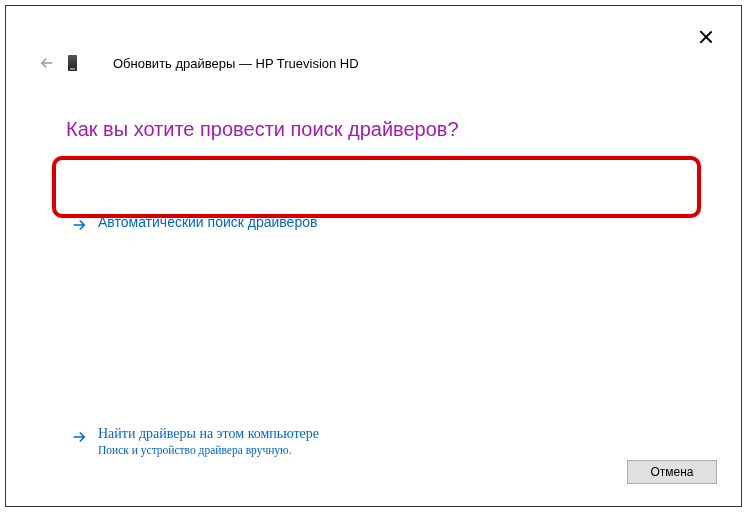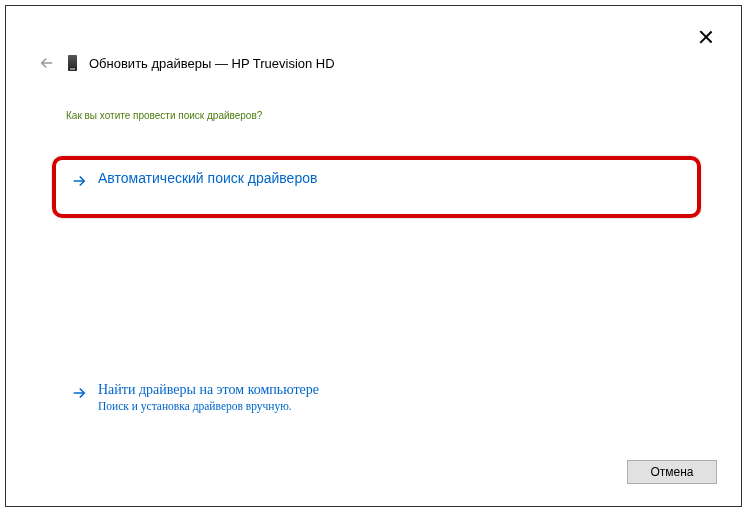--- a/index.html
+++ b/index.html
@@ -69,34 +69,36 @@
       position: absolute;
       bottom: 1px;
       left: 2px;
       right: 2px;
       height: 2px;
       background: #888;
     }
     .header-title {
       font-size: 13px;
       color: #000;
+      margin-left: 24px;
     }
     .question-heading {
       position: absolute;
-      top: 104px;
+      top: 112px;
       left: 60px;
-      font-size: 10px;
-      color: #4d7c0f;
+      font-size: 20px;
+      color: #a21caf;
       font-weight: 400;
     }
     .option-block {
       position: absolute;
       left: 60px;
       right: 54px;
       cursor: pointer;
+      margin-top: 44px;
     }
     .option-1 {
       top: 158px;
     }
     .option-1-highlight {
       position: absolute;
       top: 150px;
       left: 46px;
       right: 40px;
       height: 62px;
@@ -190,20 +192,20 @@
   <div class="option-block option-2">
     <div class="option-inner">
       <span class="option-arrow">
         <svg viewBox="0 0 24 24" width="18" height="18" fill="none" stroke="#0066cc" stroke-width="2">
           <path d="M5 12h14"></path>
           <path d="M13 6l6 6-6 6"></path>
         </svg>
       </span>
       <div class="option-text">
         <div class="option-title">Найти драйверы на этом компьютере</div>
-        <div class="option-desc">Поиск и установка драйверов вручную.</div>
+        <div class="option-desc">Поиск и устройство драйвера вручную.</div>
       </div>
     </div>
   </div>
 
   <button class="cancel-btn">Отмена</button>
 
 </div>
 
 </body></html>

